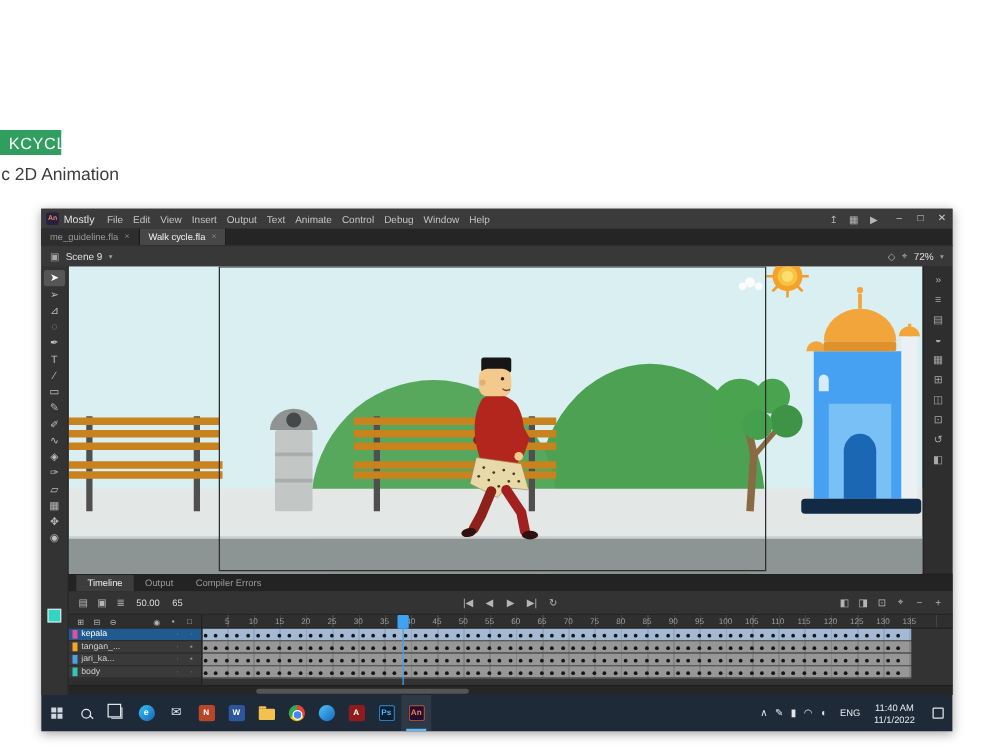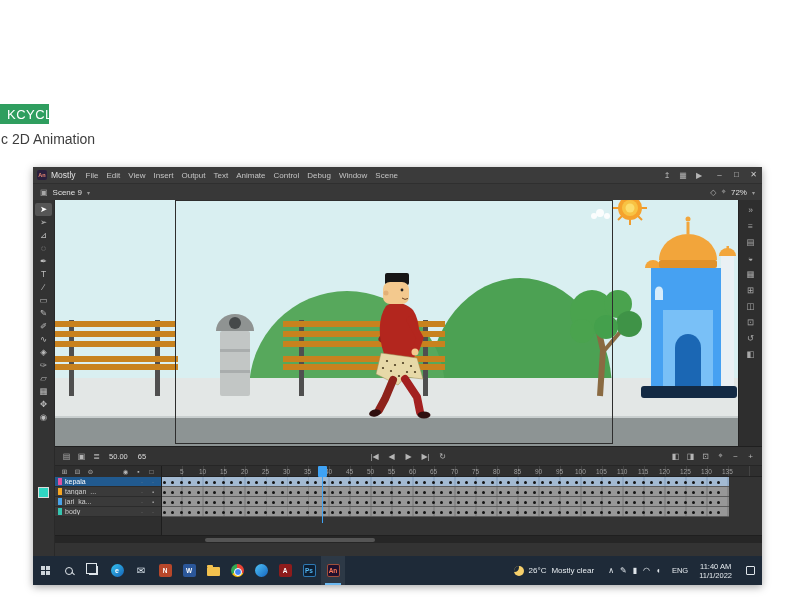--- a/index.html
+++ b/index.html
@@ -142,35 +142,45 @@
             <span class="menu-item">File</span>
             <span class="menu-item">Edit</span>
             <span class="menu-item">View</span>
             <span class="menu-item">Insert</span>
             <span class="menu-item">Output</span>
             <span class="menu-item">Text</span>
             <span class="menu-item">Animate</span>
             <span class="menu-item">Control</span>
             <span class="menu-item">Debug</span>
             <span class="menu-item">Window</span>
-            <span class="menu-item">Scene</span>
+            <span class="menu-item">Help</span>
           </span>
         <span class="flexsp"></span>
         <span id="tbicons" class="tbicons">
             <span class="tb-ic">↥</span>
             <span class="tb-ic">▦</span>
             <span class="tb-ic">▶</span>
           </span>
         <span id="wctrls" class="wctrls">
             <span class="wc">–</span>
             <span class="wc">□</span>
             <span class="wc">✕</span>
           </span>
       </div>
 
+      <div id="doctabs" class="tabbar">
+          <div class="doc-tab">
+            <span class="tab-label">me_guideline.fla</span>
+            <span class="tab-close">×</span>
+          </div>
+          <div class="doc-tab active">
+            <span class="tab-label">Walk cycle.fla</span>
+            <span class="tab-close">×</span>
+          </div>
+        </div>
 
       <div class="editbar">
         <span class="eb-ic">▣</span>
         <span class="eb-scene">Scene 9</span>
         <span class="eb-caret">▾</span>
         <span class="flexsp"></span>
         <span class="eb-ic">◇</span>
         <span class="eb-ic">⌖</span>
         <span class="eb-zoom">72%</span>
         <span class="eb-caret">▾</span>
@@ -327,20 +337,25 @@
                 <div class="rail-ic">▦</div>
                 <div class="rail-ic">⊞</div>
                 <div class="rail-ic">◫</div>
                 <div class="rail-ic">⊡</div>
                 <div class="rail-ic">↺</div>
                 <div class="rail-ic">◧</div>
               </div>
           </div>
 
           <div class="timeline">
+            <div id="tltabs" class="tl-tabs">
+                <div class="tl-tab active">Timeline</div>
+                <div class="tl-tab">Output</div>
+                <div class="tl-tab">Compiler Errors</div>
+              </div>
             <div class="tl-toolbar">
               <span id="tlleft" class="tl-group">
                   <span class="tl-ic">▤</span>
                   <span class="tl-ic">▣</span>
                   <span class="tl-ic">≣</span>
                   <span class="tl-num">50.00</span>
                   <span class="tl-num">65</span>
                 </span>
               <span id="tlplay" class="tl-play">
                   <span class="tl-ic">|◀</span>
@@ -761,25 +776,20 @@
             <span class="icon-tile" style="background: rgb(142, 28, 28); color: rgb(255, 255, 255);">A</span>
           </div>
           <div class="tb-app">
             <span class="icon-tile" style="background: rgb(13, 31, 51); color: rgb(84, 181, 240); box-shadow: rgb(47, 121, 179) 0px 0px 0px 1px inset;">Ps</span>
           </div>
           <div class="tb-app active">
             <span class="icon-tile" style="background: rgb(32, 16, 46); color: rgb(255, 122, 89); box-shadow: rgb(160, 78, 58) 0px 0px 0px 1px inset;">An</span>
           </div>
         </div>
       <span class="flexsp"></span>
-      <div class="weather">
-        <span class="moon"></span>
-        <span>26°C</span>
-        <span>Mostly clear</span>
-      </div>
       <div id="tray" class="tray">
           <span class="tray-ic">∧</span>
           <span class="tray-ic">✎</span>
           <span class="tray-ic">▮</span>
           <span class="tray-ic">◠</span>
           <span class="tray-ic">◖</span>
         </div>
       <div class="lang">ENG</div>
       <div class="clock">
         <div>11:40 AM</div>

